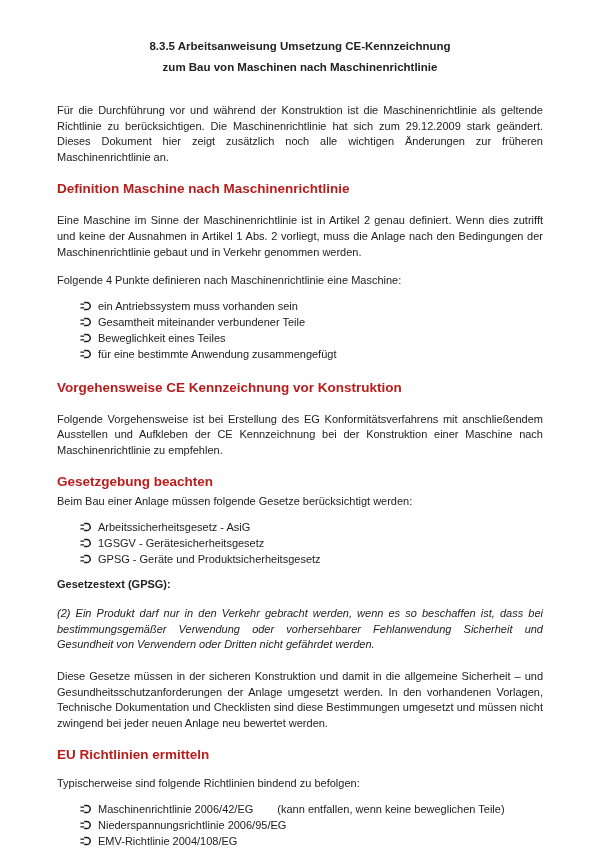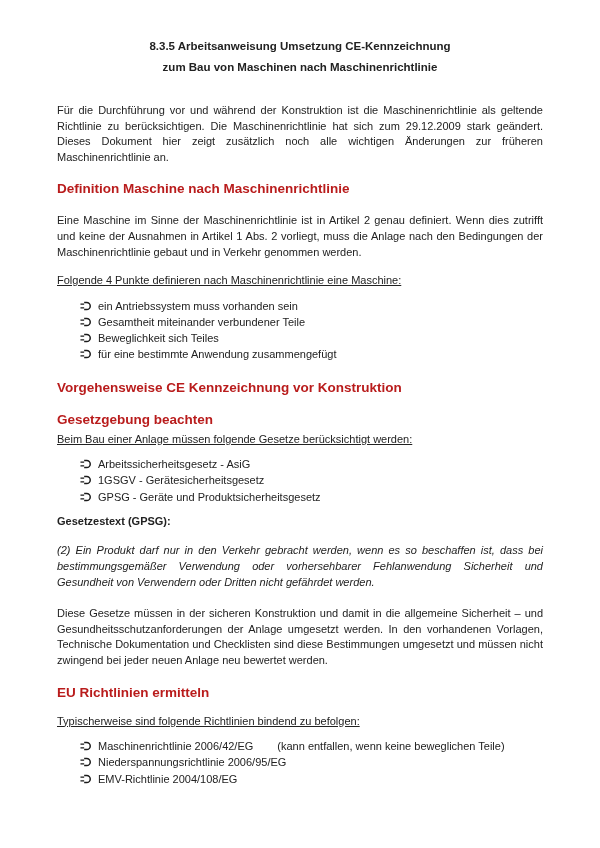--- a/index.html
+++ b/index.html
@@ -38,21 +38,20 @@
     text-align: justify;
   }
   h2 {
     color: #b91c1c;
     font-size: 13.5px;
     line-height: 17px;
     font-weight: bold;
     margin: 15px 0 4px 0;
   }
   .lead {
-    text-decoration: underline;
     margin: 13px 0 10px 0;
   }
   ul.arrow-list {
     list-style: none;
     margin: 3px 0 8px 0;
     padding: 0 0 0 23px;
   }
   ul.arrow-list li {
     line-height: 15.2px;
     white-space: nowrap;
@@ -101,31 +100,32 @@
     <li>
       <span class="bullet-glyph"><svg width="12" height="10" viewBox="0 0 13 10">
             <path d="M4.5 1.1 H7.2 a3.9 3.9 0 0 1 0 7.8 H4.5" fill="none" stroke="currentColor" stroke-width="1.6"></path>
             <path d="M0.5 3 H4.5 M0.5 7 H4.5" fill="none" stroke="currentColor" stroke-width="1.4"></path>
           </svg></span><span>Gesamtheit miteinander verbundener Teile</span>
     </li>
     <li>
       <span class="bullet-glyph"><svg width="12" height="10" viewBox="0 0 13 10">
             <path d="M4.5 1.1 H7.2 a3.9 3.9 0 0 1 0 7.8 H4.5" fill="none" stroke="currentColor" stroke-width="1.6"></path>
             <path d="M0.5 3 H4.5 M0.5 7 H4.5" fill="none" stroke="currentColor" stroke-width="1.4"></path>
-          </svg></span><span>Beweglichkeit sich Teiles</span>
+          </svg></span><span>Beweglichkeit eines Teiles</span>
     </li>
     <li>
       <span class="bullet-glyph"><svg width="12" height="10" viewBox="0 0 13 10">
             <path d="M4.5 1.1 H7.2 a3.9 3.9 0 0 1 0 7.8 H4.5" fill="none" stroke="currentColor" stroke-width="1.6"></path>
             <path d="M0.5 3 H4.5 M0.5 7 H4.5" fill="none" stroke="currentColor" stroke-width="1.4"></path>
           </svg></span><span>für eine bestimmte Anwendung zusammengefügt</span>
     </li>
   </ul>
 
   <h2>Vorgehensweise CE Kennzeichnung vor Konstruktion</h2>
+  <p class="just">Folgende Vorgehensweise ist bei Erstellung des EG Konformitätsverfahrens mit anschließendem Ausstellen und Aufkleben der CE Kennzeichnung bei der Konstruktion einer Maschine nach Maschinenrichtlinie zu empfehlen.</p>
 
   <h2>Gesetzgebung beachten</h2>
   <p class="lead" style="margin-top:4px;">Beim Bau einer Anlage müssen folgende Gesetze berücksichtigt werden:</p>
   <ul class="arrow-list">
     <li>
       <span class="bullet-glyph"><svg width="12" height="10" viewBox="0 0 13 10">
             <path d="M4.5 1.1 H7.2 a3.9 3.9 0 0 1 0 7.8 H4.5" fill="none" stroke="currentColor" stroke-width="1.6"></path>
             <path d="M0.5 3 H4.5 M0.5 7 H4.5" fill="none" stroke="currentColor" stroke-width="1.4"></path>
           </svg></span><span>Arbeitssicherheitsgesetz - AsiG</span>
     </li>

